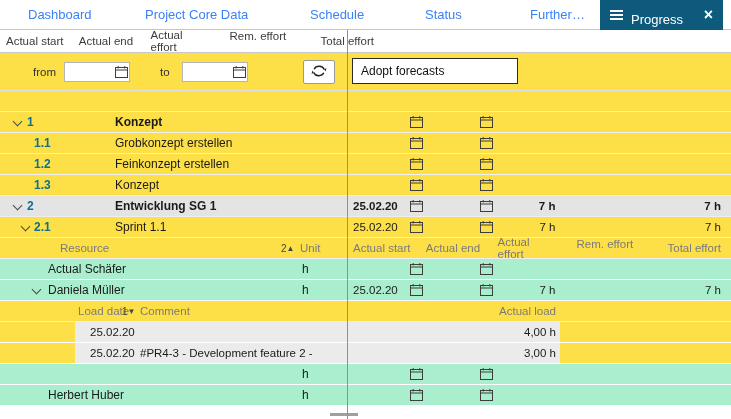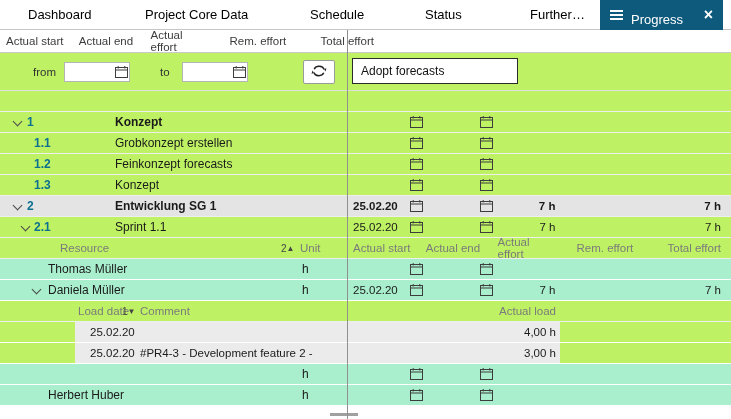--- a/index.html
+++ b/index.html
@@ -2,40 +2,40 @@
 <html><head>
 <meta charset="utf-8">
 <style>
   html,body{margin:0;padding:0;}
   body{width:731px;height:419px;overflow:hidden;background:#fff;color:#1a1a1a;
        font-family:"Liberation Sans",sans-serif;font-size:12px;}
   .app{position:relative;width:731px;height:419px;}
 
   
   .tabbar{position:relative;height:30px;background:#fff;border-bottom:1px solid #c6c6c6;box-sizing:border-box;}
-  .tab{position:absolute;top:0;height:29px;line-height:29px;font-size:13px;color:#000000;cursor:pointer;white-space:nowrap;}
+  .tab{position:absolute;top:0;height:29px;line-height:29px;font-size:13px;color:#3b82f6;cursor:pointer;white-space:nowrap;}
   .tab-active{position:absolute;left:600px;top:0;width:123px;height:30px;background:#0d5a7d;color:#fff;
               display:flex;align-items:center;padding:0 10px;box-sizing:border-box;cursor:pointer;}
   .burger{width:13px;height:10px;flex:0 0 13px;
           background:linear-gradient(#fff 0 2px,transparent 2px 4px,#fff 4px 6px,transparent 6px 8px,#fff 8px 10px);}
   .tab-active .albl{flex:1;margin-left:8px;font-size:13px;margin-top:8px;}
   .closex{font-size:16px;line-height:1;font-weight:bold;margin-left:4px;}
 
   
   .content{position:relative;width:731px;height:389px;}
   .vline{position:absolute;left:347px;top:0;bottom:0;width:1px;background:#909090;z-index:5;}
 
-  .row{position:relative;display:flex;height:21px;box-sizing:border-box;border-bottom:1px solid #eeeeee;background:#bef264;}
+  .row{position:relative;display:flex;height:21px;box-sizing:border-box;border-bottom:1px solid #eeeeee;background:#fde047;}
   .lp{position:relative;width:347px;flex:0 0 347px;height:100%;}
   .lp>.pos{position:absolute;top:0;height:100%;display:flex;align-items:center;white-space:nowrap;z-index:1;}
   .rp{display:flex;width:384px;flex:0 0 384px;height:100%;box-sizing:border-box;padding-left:1px;font-size:11.5px;}
   .c1{width:78px;position:relative;display:flex;align-items:center;}
   .c2{width:72px;position:relative;display:flex;align-items:center;}
   .c3{width:62px;display:flex;align-items:center;justify-content:flex-end;padding-right:4px;box-sizing:border-box;}
-  .c4{width:78px;display:flex;align-items:center;justify-content:flex-end;padding-right:4px;box-sizing:border-box;}
+  .c4{width:78px;display:flex;justify-content:flex-end;padding-right:4px;box-sizing:border-box;}
   .c5{width:94px;display:flex;align-items:center;justify-content:flex-end;padding-right:10px;box-sizing:border-box;}
   .dtxt{margin-left:5px;}
   .calp1{position:absolute;left:62px;top:50%;transform:translateY(-50%);display:flex;cursor:pointer;}
   .calp2{position:absolute;left:54px;top:50%;transform:translateY(-50%);display:flex;cursor:pointer;}
   .cal{display:block;}
 
   .hdr{height:23px;border-bottom:1px solid #c9c9c9;font-size:11.5px;color:#3c3c3c;background:#fff;}
   .hdr .hc1{margin-left:5px;}
 
   .filter{height:38px;border-bottom:1px solid #e0e0e0;}
@@ -227,21 +227,21 @@
         <div class="c4"></div>
         <div class="c5">
             <span></span>
           </div>
       </div>
     </div>
 
     <div class="row">
       <div class="lp">
         <span class="pos tealnum" style="left:34px">1.2</span>
-        <span class="pos" style="left:115px">Feinkonzept forecasts</span>
+        <span class="pos" style="left:115px">Feinkonzept erstellen</span>
       </div>
       <div class="rp">
         <div class="c1">
             <span class="dtxt"></span>
             <span class="calp1">
               <svg class="cal" width="13" height="12">
                 <use href="#calsym"></use>
               </svg>
             </span>
           </div>
@@ -384,21 +384,21 @@
             <span>Rem. effort</span>
           </div>
         <div class="c5">
             <span>Total effort</span>
           </div>
       </div>
     </div>
 
     <div class="row green-row">
       <div class="lp">
-        <span class="pos" style="left:48px">Thomas Müller</span>
+        <span class="pos" style="left:48px">Actual Schäfer</span>
         <span class="pos" style="left:302px">h</span>
       </div>
       <div class="rp">
         <div class="c1">
             <span class="dtxt"></span>
             <span class="calp1">
               <svg class="cal" width="13" height="12">
                 <use href="#calsym"></use>
               </svg>
             </span>

